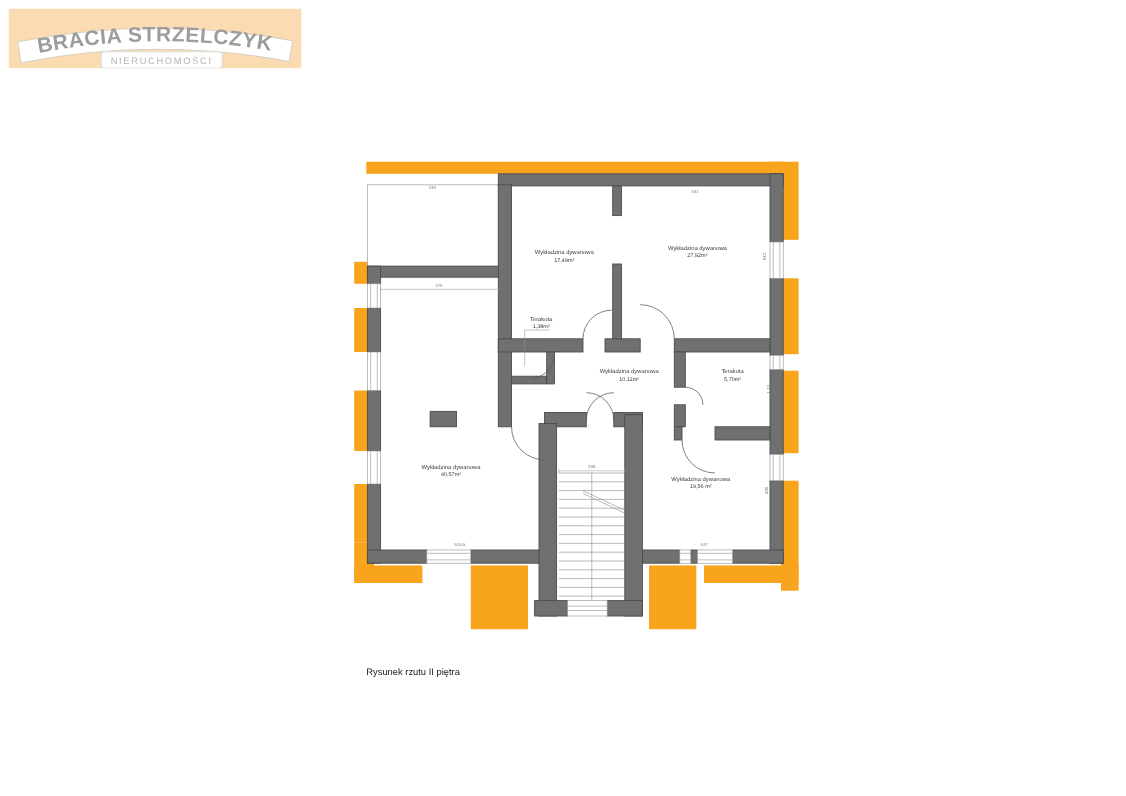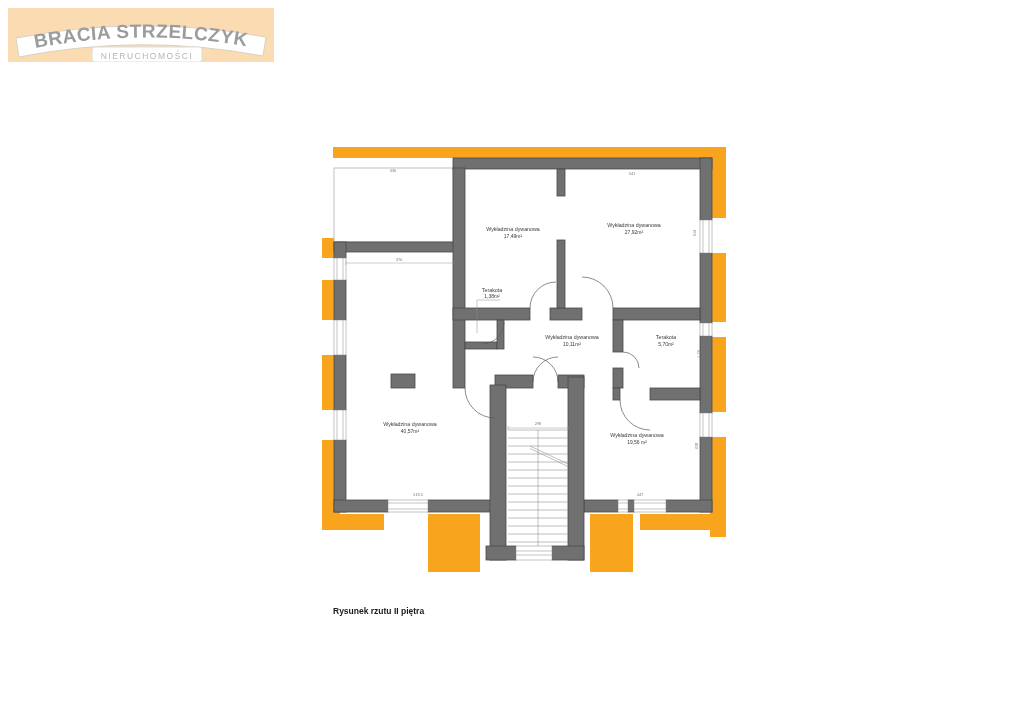--- a/index.html
+++ b/index.html
@@ -1,20 +1,20 @@
 <!DOCTYPE html>
 <html><head>
 <meta charset="utf-8">
 <style>
   html,body{margin:0;padding:0;background:#ffffff;width:1024px;height:724px;overflow:hidden;
     font-family:"Liberation Sans", sans-serif;}
   #stage{position:relative;width:1024px;height:724px;background:#fff;}
   #logo{position:absolute;left:8px;top:8px;width:266px;height:54px;background:#FBDCB2;}
   #plan{position:absolute;left:0;top:0;}
-  #caption{position:absolute;left:333px;top:606px;font-size:8.5px;font-weight:bold;color:#1a1a1a;}
+  #caption{position:absolute;left:333px;top:606px;font-size:8.5px;font-weight:normal;color:#1a1a1a;}
   svg text{font-family:"Liberation Sans", sans-serif;}
   .room-name{font-size:5.3px;fill:#3a3a3a;text-anchor:middle;}
   .room-area{font-size:5px;fill:#3a3a3a;text-anchor:middle;}
   .dim{font-size:4px;fill:#7d7d7d;text-anchor:middle;}
   .wall{fill:#707070;stroke:#4a4a4a;stroke-width:0.8;}
   .orange{fill:#F9A41D;}
   .win{fill:#ffffff;stroke:#9a9a9a;stroke-width:0.6;}
   .winline{stroke:#9a9a9a;stroke-width:0.6;}
   .door{fill:none;stroke:#5a5a5a;stroke-width:0.7;}
   .stair{stroke:#8a8a8a;stroke-width:0.55;}

